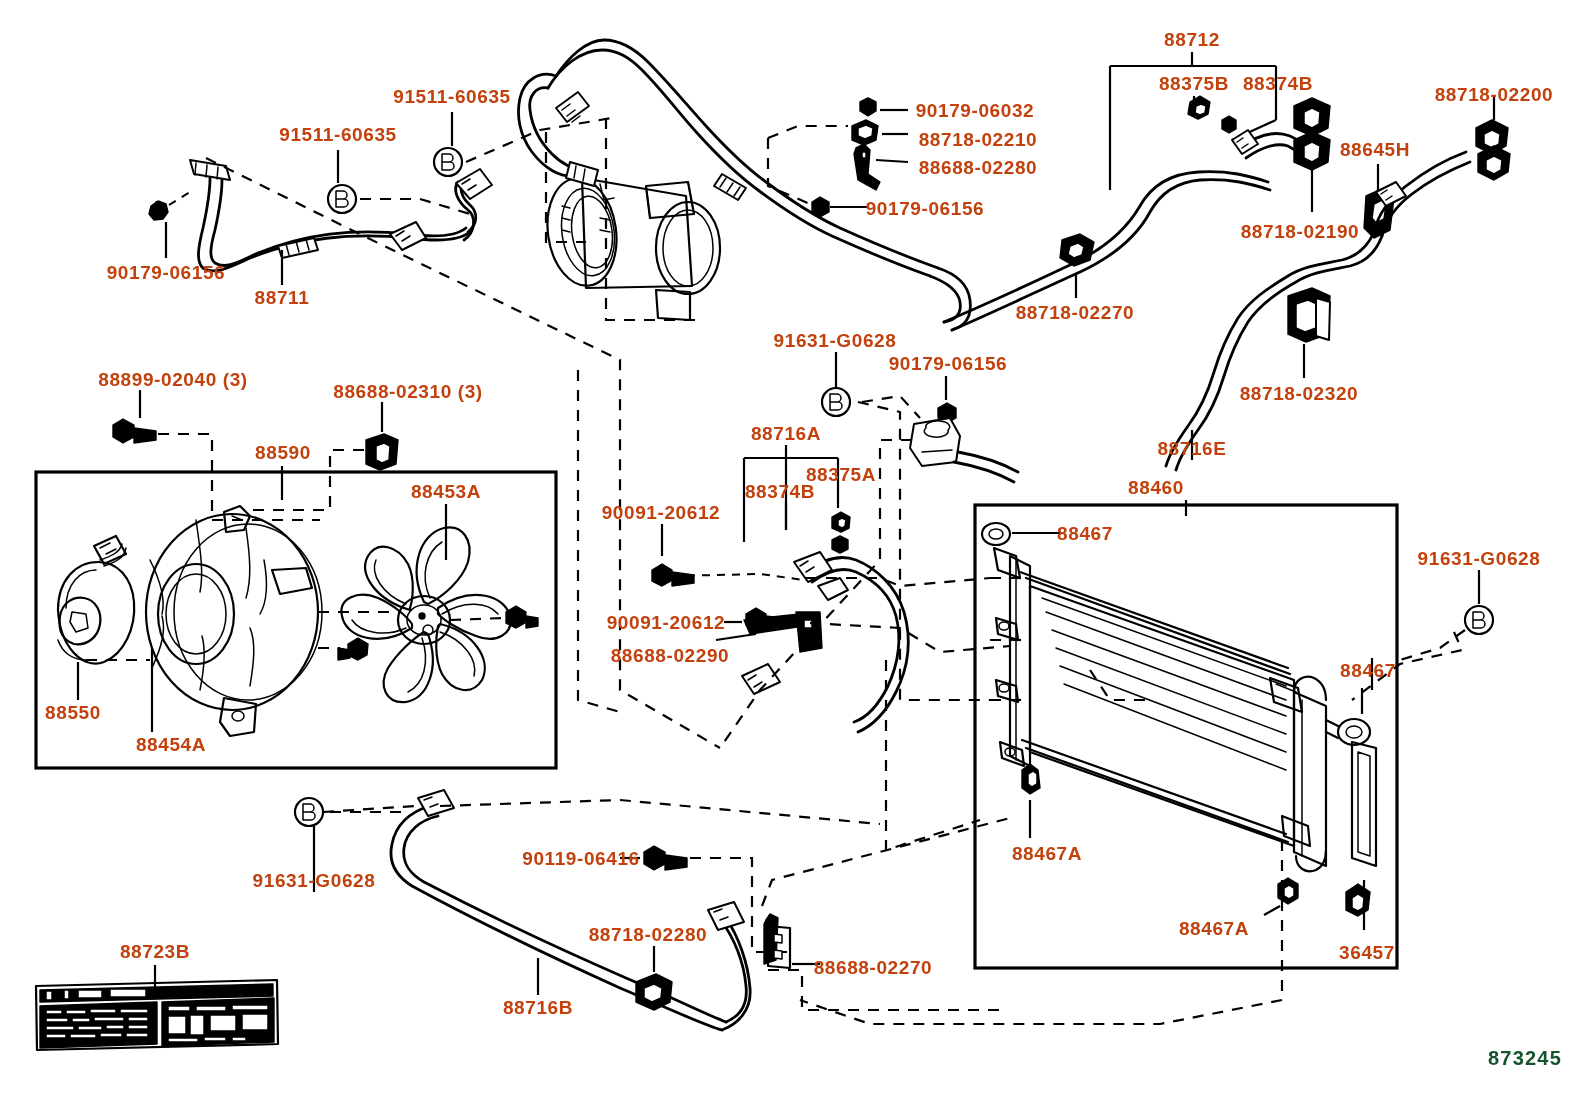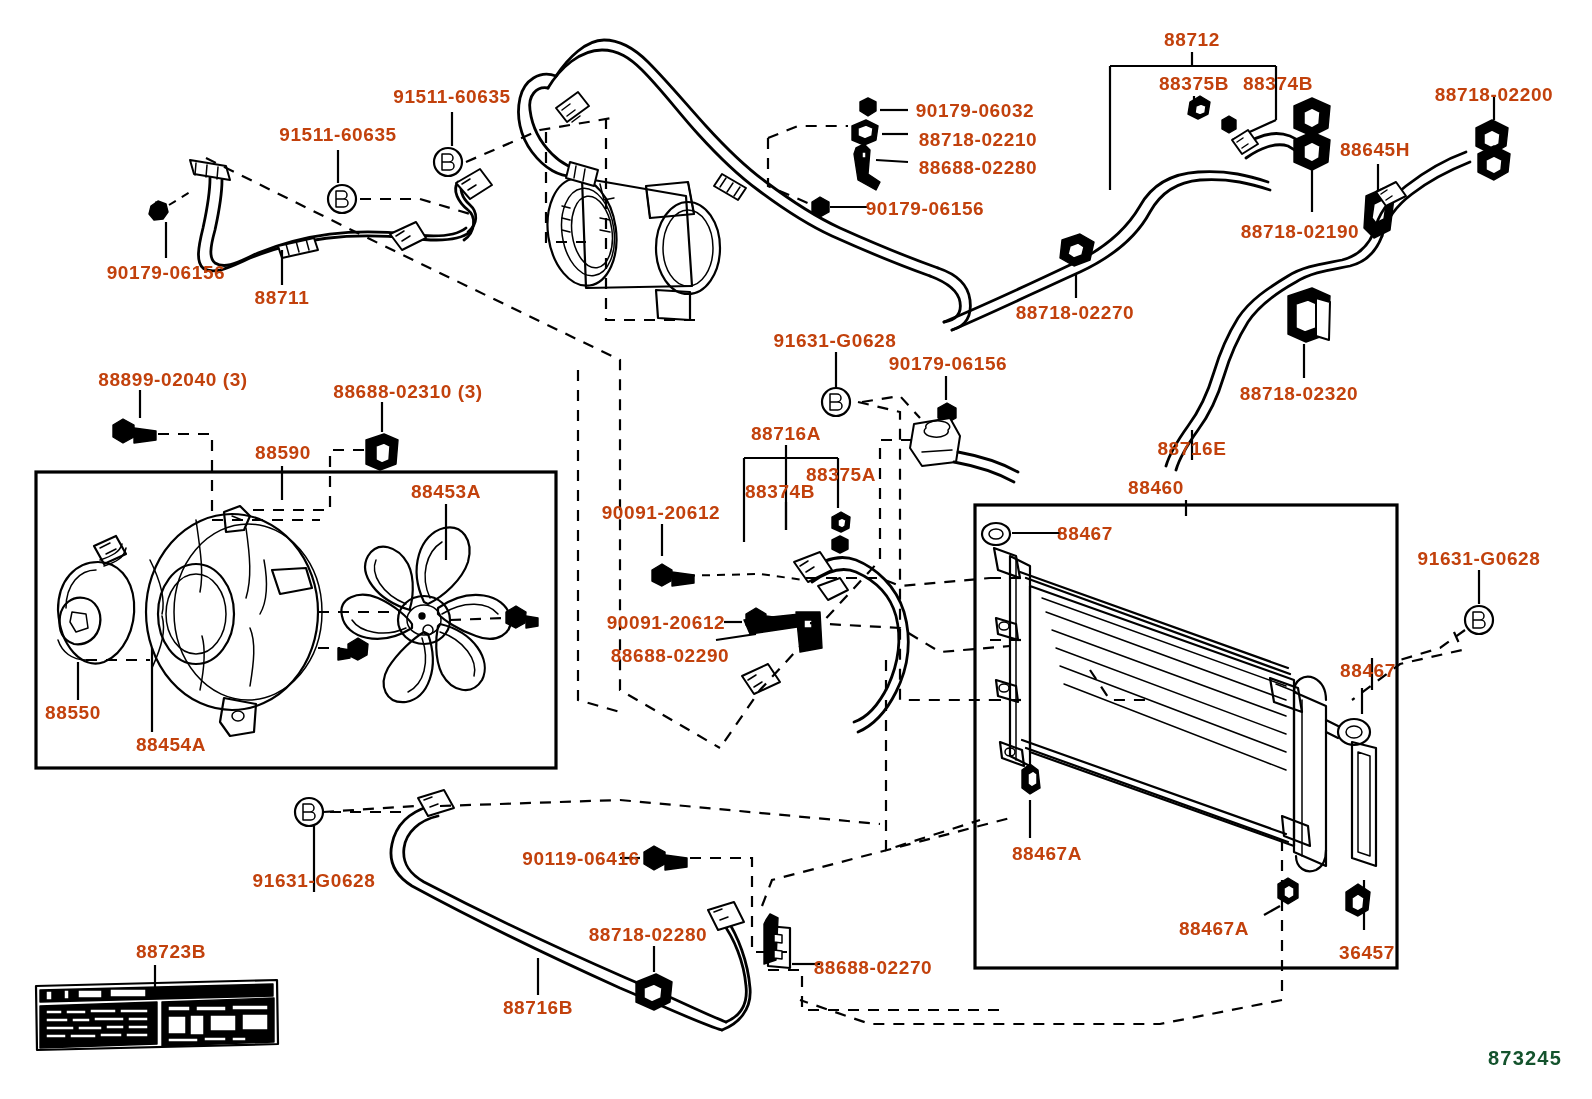--- a/index.html
+++ b/index.html
@@ -630,18 +630,18 @@
       <div class="lbl" style="left: 1479px; top: 558px;">91631-G0628</div>
       <div class="lbl" style="left: 1368px; top: 670px;">88467</div>
       <div class="lbl" style="left: 1047px; top: 853px;">88467A</div>
       <div class="lbl" style="left: 1214px; top: 928px;">88467A</div>
       <div class="lbl" style="left: 1367px; top: 952px;">36457</div>
       <div class="lbl" style="left: 314px; top: 880px;">91631-G0628</div>
       <div class="lbl" style="left: 581px; top: 858px;">90119-06416</div>
       <div class="lbl" style="left: 648px; top: 934px;">88718-02280</div>
       <div class="lbl" style="left: 538px; top: 1007px;">88716B</div>
       <div class="lbl" style="left: 873px; top: 967px;">88688-02270</div>
-      <div class="lbl" style="left: 155px; top: 951px; margin-left: 16px;">88723B</div>
+      <div class="lbl" style="left: 155px; top: 951px;">88723B</div>
     </div>
 
   <div class="drawno" style="left:1562px;top:1058px;">873245</div>
 
 </div>
 
 </body></html>

